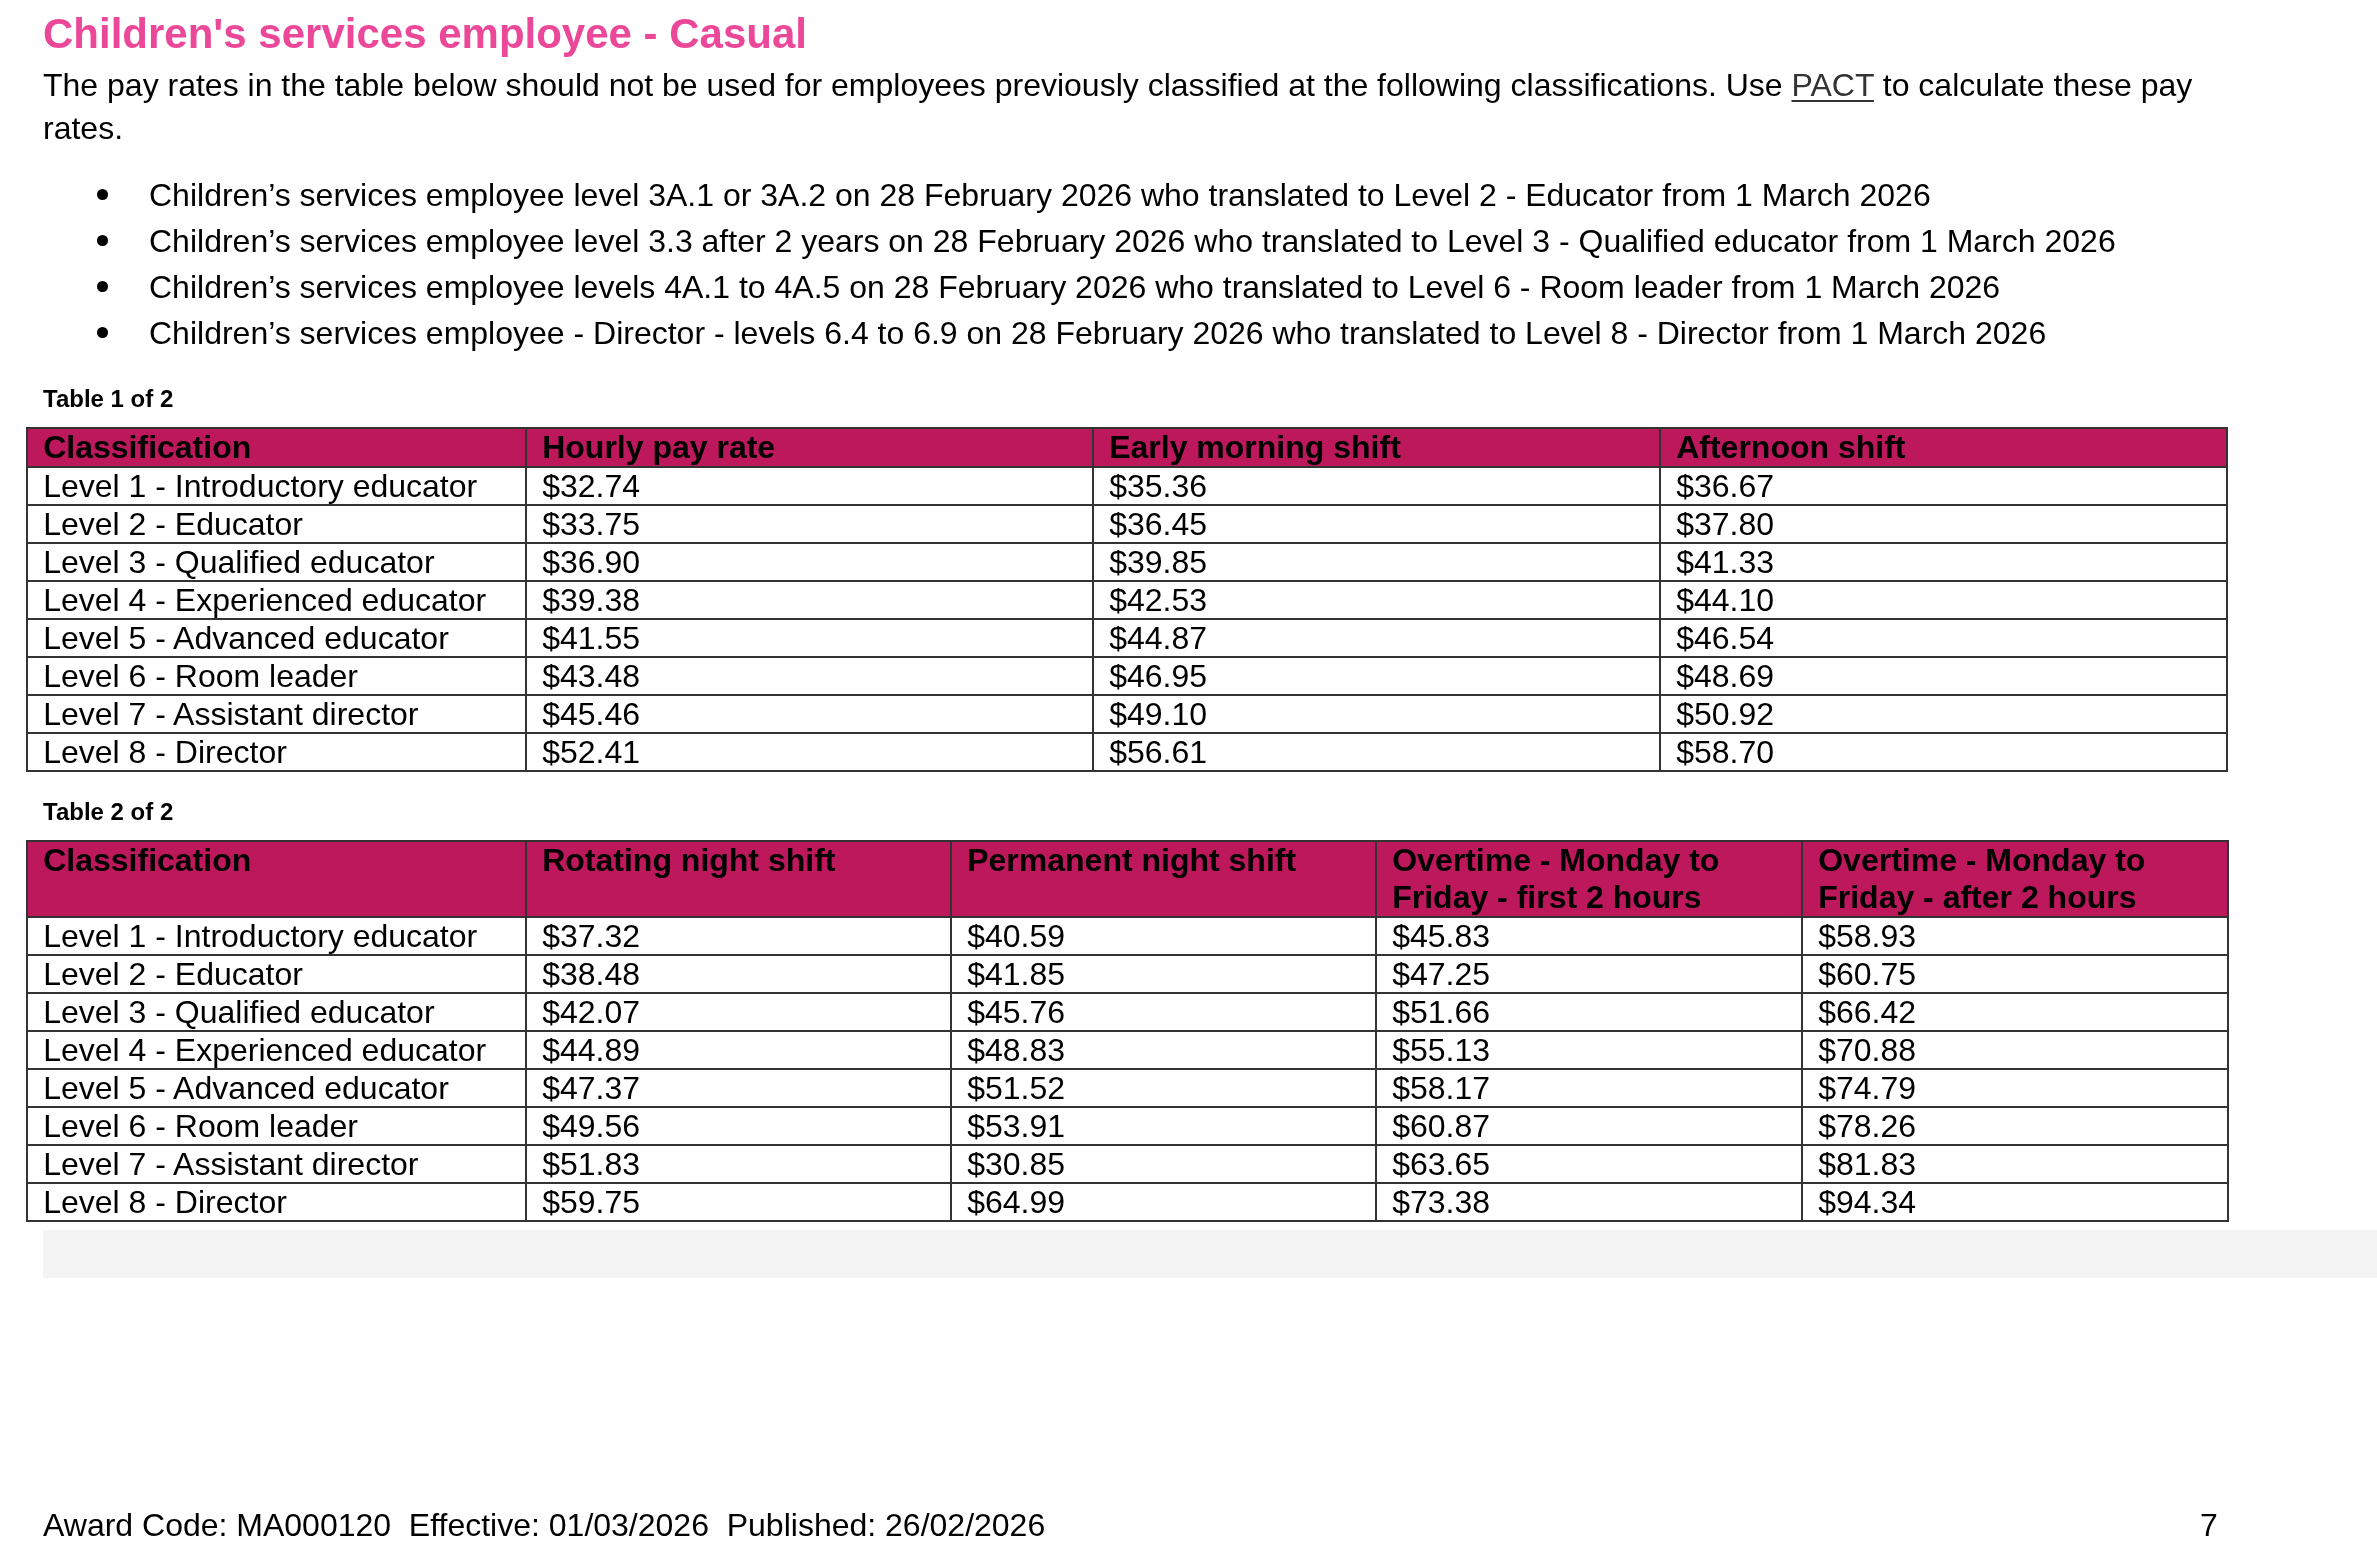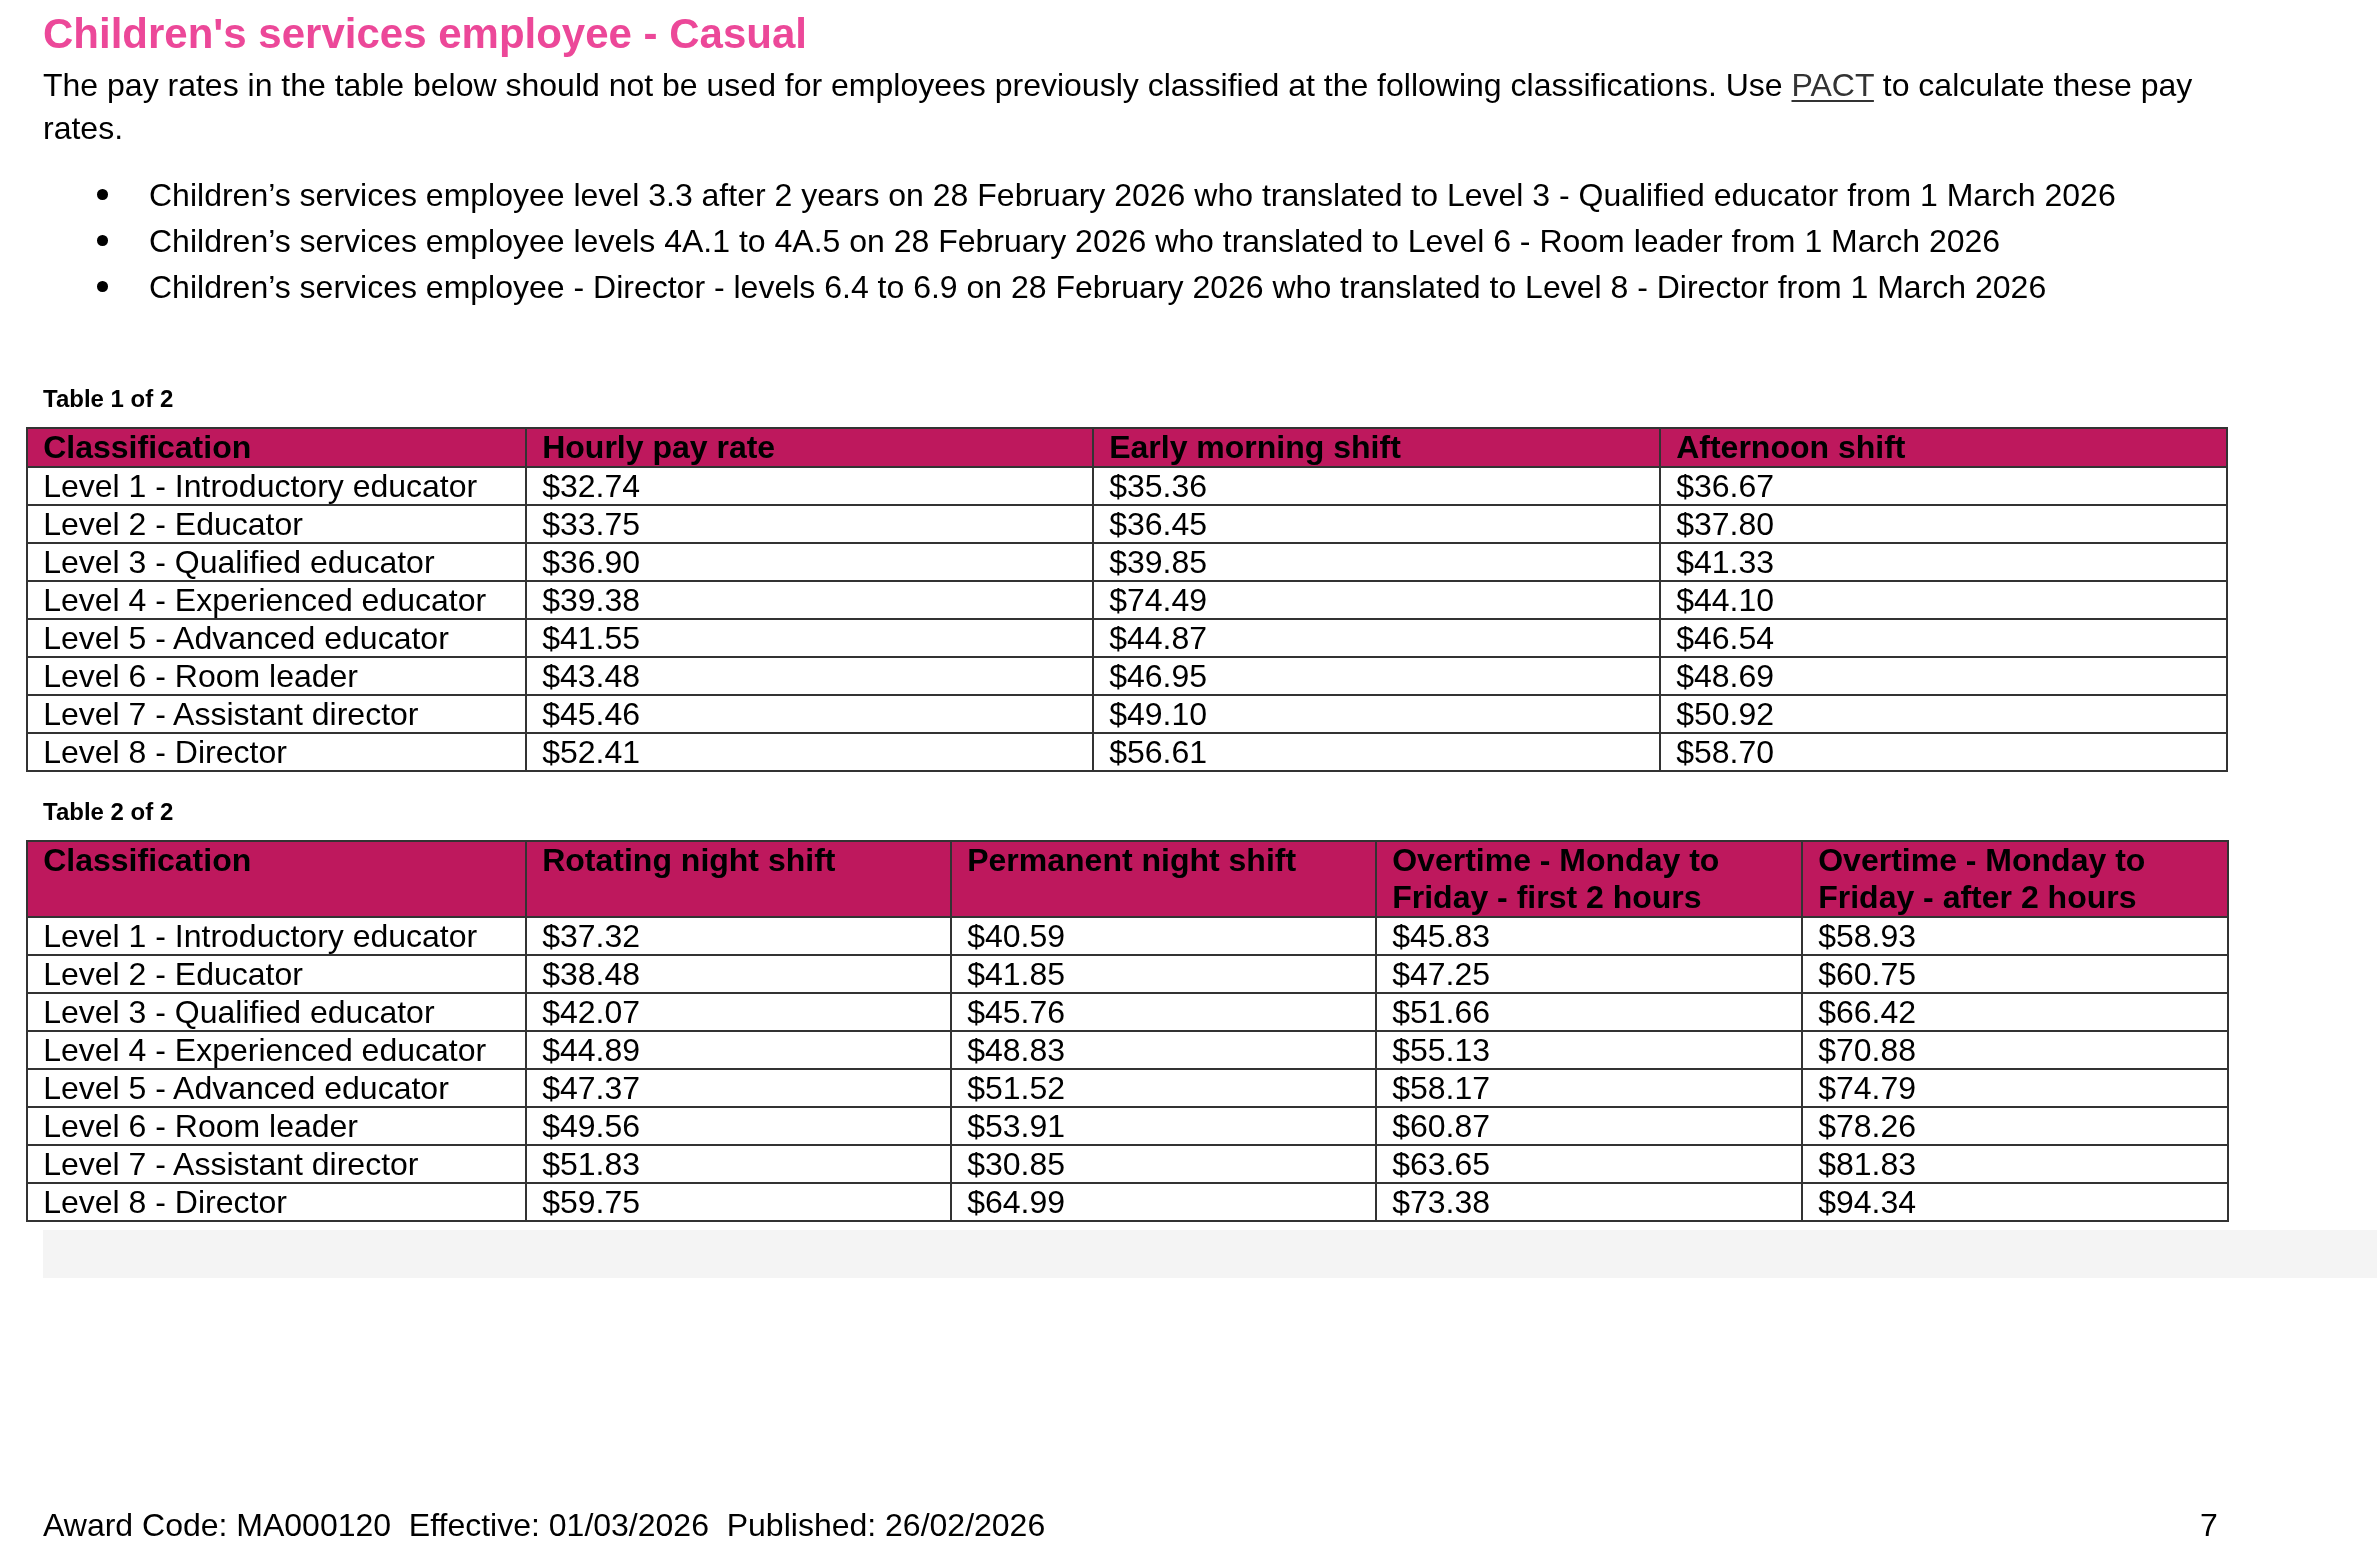--- a/index.html
+++ b/index.html
@@ -123,20 +123,21 @@
   }
 </style>
 </head>
 <body>
 
 <h1 class="page-title">Children's services employee - Casual</h1>
 
 <p class="intro"><span>The pay rates in the table below should not be used for employees previously classified at the following classifications. Use </span><a href="#">PACT</a><span> to calculate these pay rates.</span></p>
 
 <ul class="bullets">
+  <li><span class="bullet-dot"></span><span>Children’s services employee level 3A.1 or 3A.2 on 28 February 2026 who translated to Level 2 - Educator from 1 March 2026</span></li>
   <li><span class="bullet-dot"></span><span>Children’s services employee level 3.3 after 2 years on 28 February 2026 who translated to Level 3 - Qualified educator from 1 March 2026</span></li>
   <li><span class="bullet-dot"></span><span>Children’s services employee levels 4A.1 to 4A.5 on 28 February 2026 who translated to Level 6 - Room leader from 1 March 2026</span></li>
   <li><span class="bullet-dot"></span><span>Children’s services employee - Director - levels 6.4 to 6.9 on 28 February 2026 who translated to Level 8 - Director from 1 March 2026</span></li>
 </ul>
 
 <p class="table-caption" style="top:385px;">Table 1 of 2</p>
 <table class="rates" id="table1">
   <colgroup>
     <col style="width:499px">
     <col style="width:567px">
@@ -166,21 +167,21 @@
       </tr>
     <tr>
         <td>Level 3 - Qualified educator</td>
         <td>$36.90</td>
         <td>$39.85</td>
         <td>$41.33</td>
       </tr>
     <tr>
         <td>Level 4 - Experienced educator</td>
         <td>$39.38</td>
-        <td>$74.49</td>
+        <td>$42.53</td>
         <td>$44.10</td>
       </tr>
     <tr>
         <td>Level 5 - Advanced educator</td>
         <td>$41.55</td>
         <td>$44.87</td>
         <td>$46.54</td>
       </tr>
     <tr>
         <td>Level 6 - Room leader</td>

